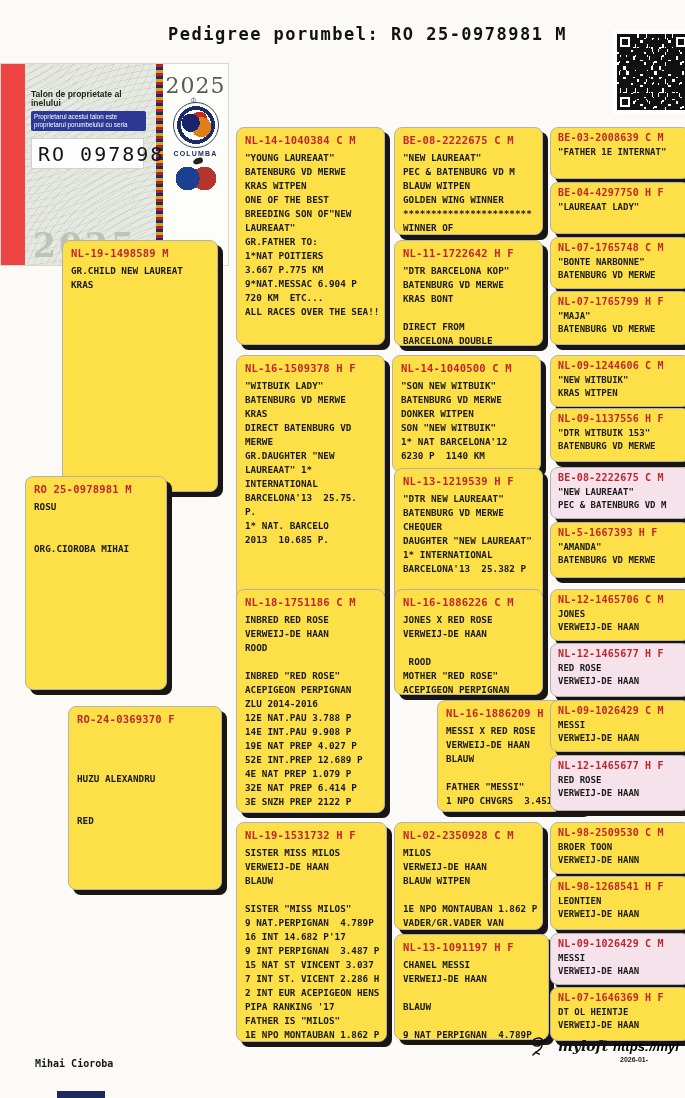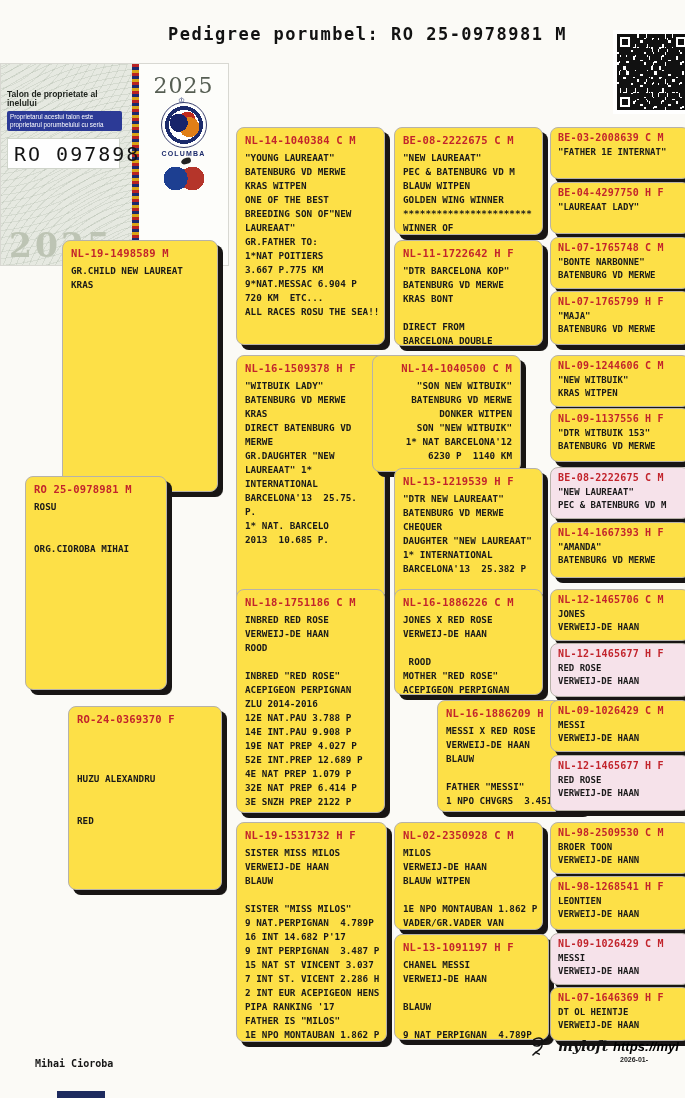--- a/index.html
+++ b/index.html
@@ -18,21 +18,21 @@
   .qr-pattern{
     position:absolute;inset:4px;
     background:
       conic-gradient(#111 0 90deg,transparent 0 180deg,#111 0 270deg,transparent 0) 0 0/9px 9px,
       conic-gradient(transparent 0 90deg,#111 0 180deg,transparent 0 270deg,#111 0) 3px 4px/13px 11px,
       conic-gradient(#111 0 90deg,transparent 0 180deg,#111 0 270deg,transparent 0) 2px 6px/7px 15px;
   }
   .qr-finder{position:absolute;width:16px;height:16px;background:#fff;border:3px solid #111;box-sizing:border-box;}
   .qr-finder::after{content:"";position:absolute;inset:2px;background:#111;}
   
-  .talon{position:absolute;left:0;top:63px;width:229px;height:203px;display:flex;border:1px solid #d8d8d2;box-sizing:border-box;background:#0ea5e9;}
+  .talon{position:absolute;left:0;top:63px;width:229px;height:203px;display:flex;border:1px solid #d8d8d2;box-sizing:border-box;background:#ef4444;padding-left:24px;}
   .talon-left{
     position:relative;width:131px;box-sizing:border-box;
     background:
       repeating-radial-gradient(circle at 115% 125%, rgba(105,125,100,0.14) 0 1px, transparent 1px 6px),
       repeating-radial-gradient(circle at -15% -25%, rgba(105,125,100,0.12) 0 1px, transparent 1px 7px),
       #e6e9e1;
   }
   .talon-heading{margin:26px 5px 0 6px;font-family:"Liberation Sans",sans-serif;font-size:8.5px;font-weight:bold;color:#20251f;line-height:9px;}
   .talon-badge{margin:3px 10px 0 6px;background:#2c3a96;color:#fff;font-family:"Liberation Sans",sans-serif;font-size:6.3px;line-height:8px;padding:2px 3px;border-radius:2px;}
   .talon-ring{margin:7px 12px 0 6px;background:#fefefe;border:1px solid #cfd4ca;font-size:20px;font-weight:normal;letter-spacing:2px;color:#131313;padding:3px 2px 2px 6px;white-space:pre;}
@@ -144,21 +144,21 @@
     <div class="pbox-line">BATENBURG VD MERWE</div>
     <div class="pbox-line">KRAS WITPEN</div>
     <div class="pbox-line">ONE OF THE BEST</div>
     <div class="pbox-line">BREEDING SON OF"NEW</div>
     <div class="pbox-line">LAUREAAT"</div>
     <div class="pbox-line">GR.FATHER TO:</div>
     <div class="pbox-line">1*NAT POITIERS</div>
     <div class="pbox-line">3.667 P.775 KM</div>
     <div class="pbox-line">9*NAT.MESSAC 6.904 P</div>
     <div class="pbox-line">720 KM  ETC...</div>
-    <div class="pbox-line">ALL RACES ROSU THE SEA!!</div>
+    <div class="pbox-line">ALL RACES OVER THE SEA!!</div>
   </div>
 <div class="pbox" style="left:236px;top:355px;width:149px;height:292px;">
     <div class="pbox-id">NL-16-1509378 H F</div>
     <div class="pbox-line">"WITBUIK LADY"</div>
     <div class="pbox-line">BATENBURG VD MERWE</div>
     <div class="pbox-line">KRAS</div>
     <div class="pbox-line">DIRECT BATENBURG VD</div>
     <div class="pbox-line">MERWE</div>
     <div class="pbox-line">GR.DAUGHTER "NEW</div>
     <div class="pbox-line">LAUREAAT" 1*</div>
@@ -214,21 +214,21 @@
   </div>
 <div class="pbox" style="left:394px;top:240px;width:149px;height:106px;">
     <div class="pbox-id">NL-11-1722642 H F</div>
     <div class="pbox-line">"DTR BARCELONA KOP"</div>
     <div class="pbox-line">BATENBURG VD MERWE</div>
     <div class="pbox-line">KRAS BONT</div>
     <div class="pbox-line">&nbsp;</div>
     <div class="pbox-line">DIRECT FROM</div>
     <div class="pbox-line">BARCELONA DOUBLE</div>
   </div>
-<div class="pbox" style="left:372px;top:355px;width:149px;height:117px;text-align:right;">
+<div class="pbox" style="left:392px;top:355px;width:149px;height:117px;">
     <div class="pbox-id">NL-14-1040500 C M</div>
     <div class="pbox-line">"SON NEW WITBUIK"</div>
     <div class="pbox-line">BATENBURG VD MERWE</div>
     <div class="pbox-line">DONKER WITPEN</div>
     <div class="pbox-line">SON "NEW WITBUIK"</div>
     <div class="pbox-line">1* NAT BARCELONA'12</div>
     <div class="pbox-line">6230 P  1140 KM</div>
   </div>
 <div class="pbox" style="left:394px;top:468px;width:149px;height:138px;">
     <div class="pbox-id">NL-13-1219539 H F</div>
@@ -303,21 +303,21 @@
     <div class="pbox-id">NL-09-1137556 H F</div>
     <div class="pbox-line">"DTR WITBUIK 153"</div>
     <div class="pbox-line">BATENBURG VD MERWE</div>
   </div>
 <div class="pbox col4 pink" style="left:550px;top:467px;width:140px;height:52px;">
     <div class="pbox-id">BE-08-2222675 C M</div>
     <div class="pbox-line">"NEW LAUREAAT"</div>
     <div class="pbox-line">PEC &amp; BATENBURG VD M</div>
   </div>
 <div class="pbox col4" style="left:550px;top:522px;width:140px;height:56px;">
-    <div class="pbox-id">NL-14-1667393 H F</div>
+    <div class="pbox-id">NL-5-1667393 H F</div>
     <div class="pbox-line">"AMANDA"</div>
     <div class="pbox-line">BATENBURG VD MERWE</div>
   </div>
 <div class="pbox col4" style="left:550px;top:589px;width:140px;height:52px;">
     <div class="pbox-id">NL-12-1465706 C M</div>
     <div class="pbox-line">JONES</div>
     <div class="pbox-line">VERWEIJ-DE HAAN</div>
   </div>
 <div class="pbox col4 pink" style="left:550px;top:643px;width:140px;height:54px;">
     <div class="pbox-id">NL-12-1465677 H F</div>

